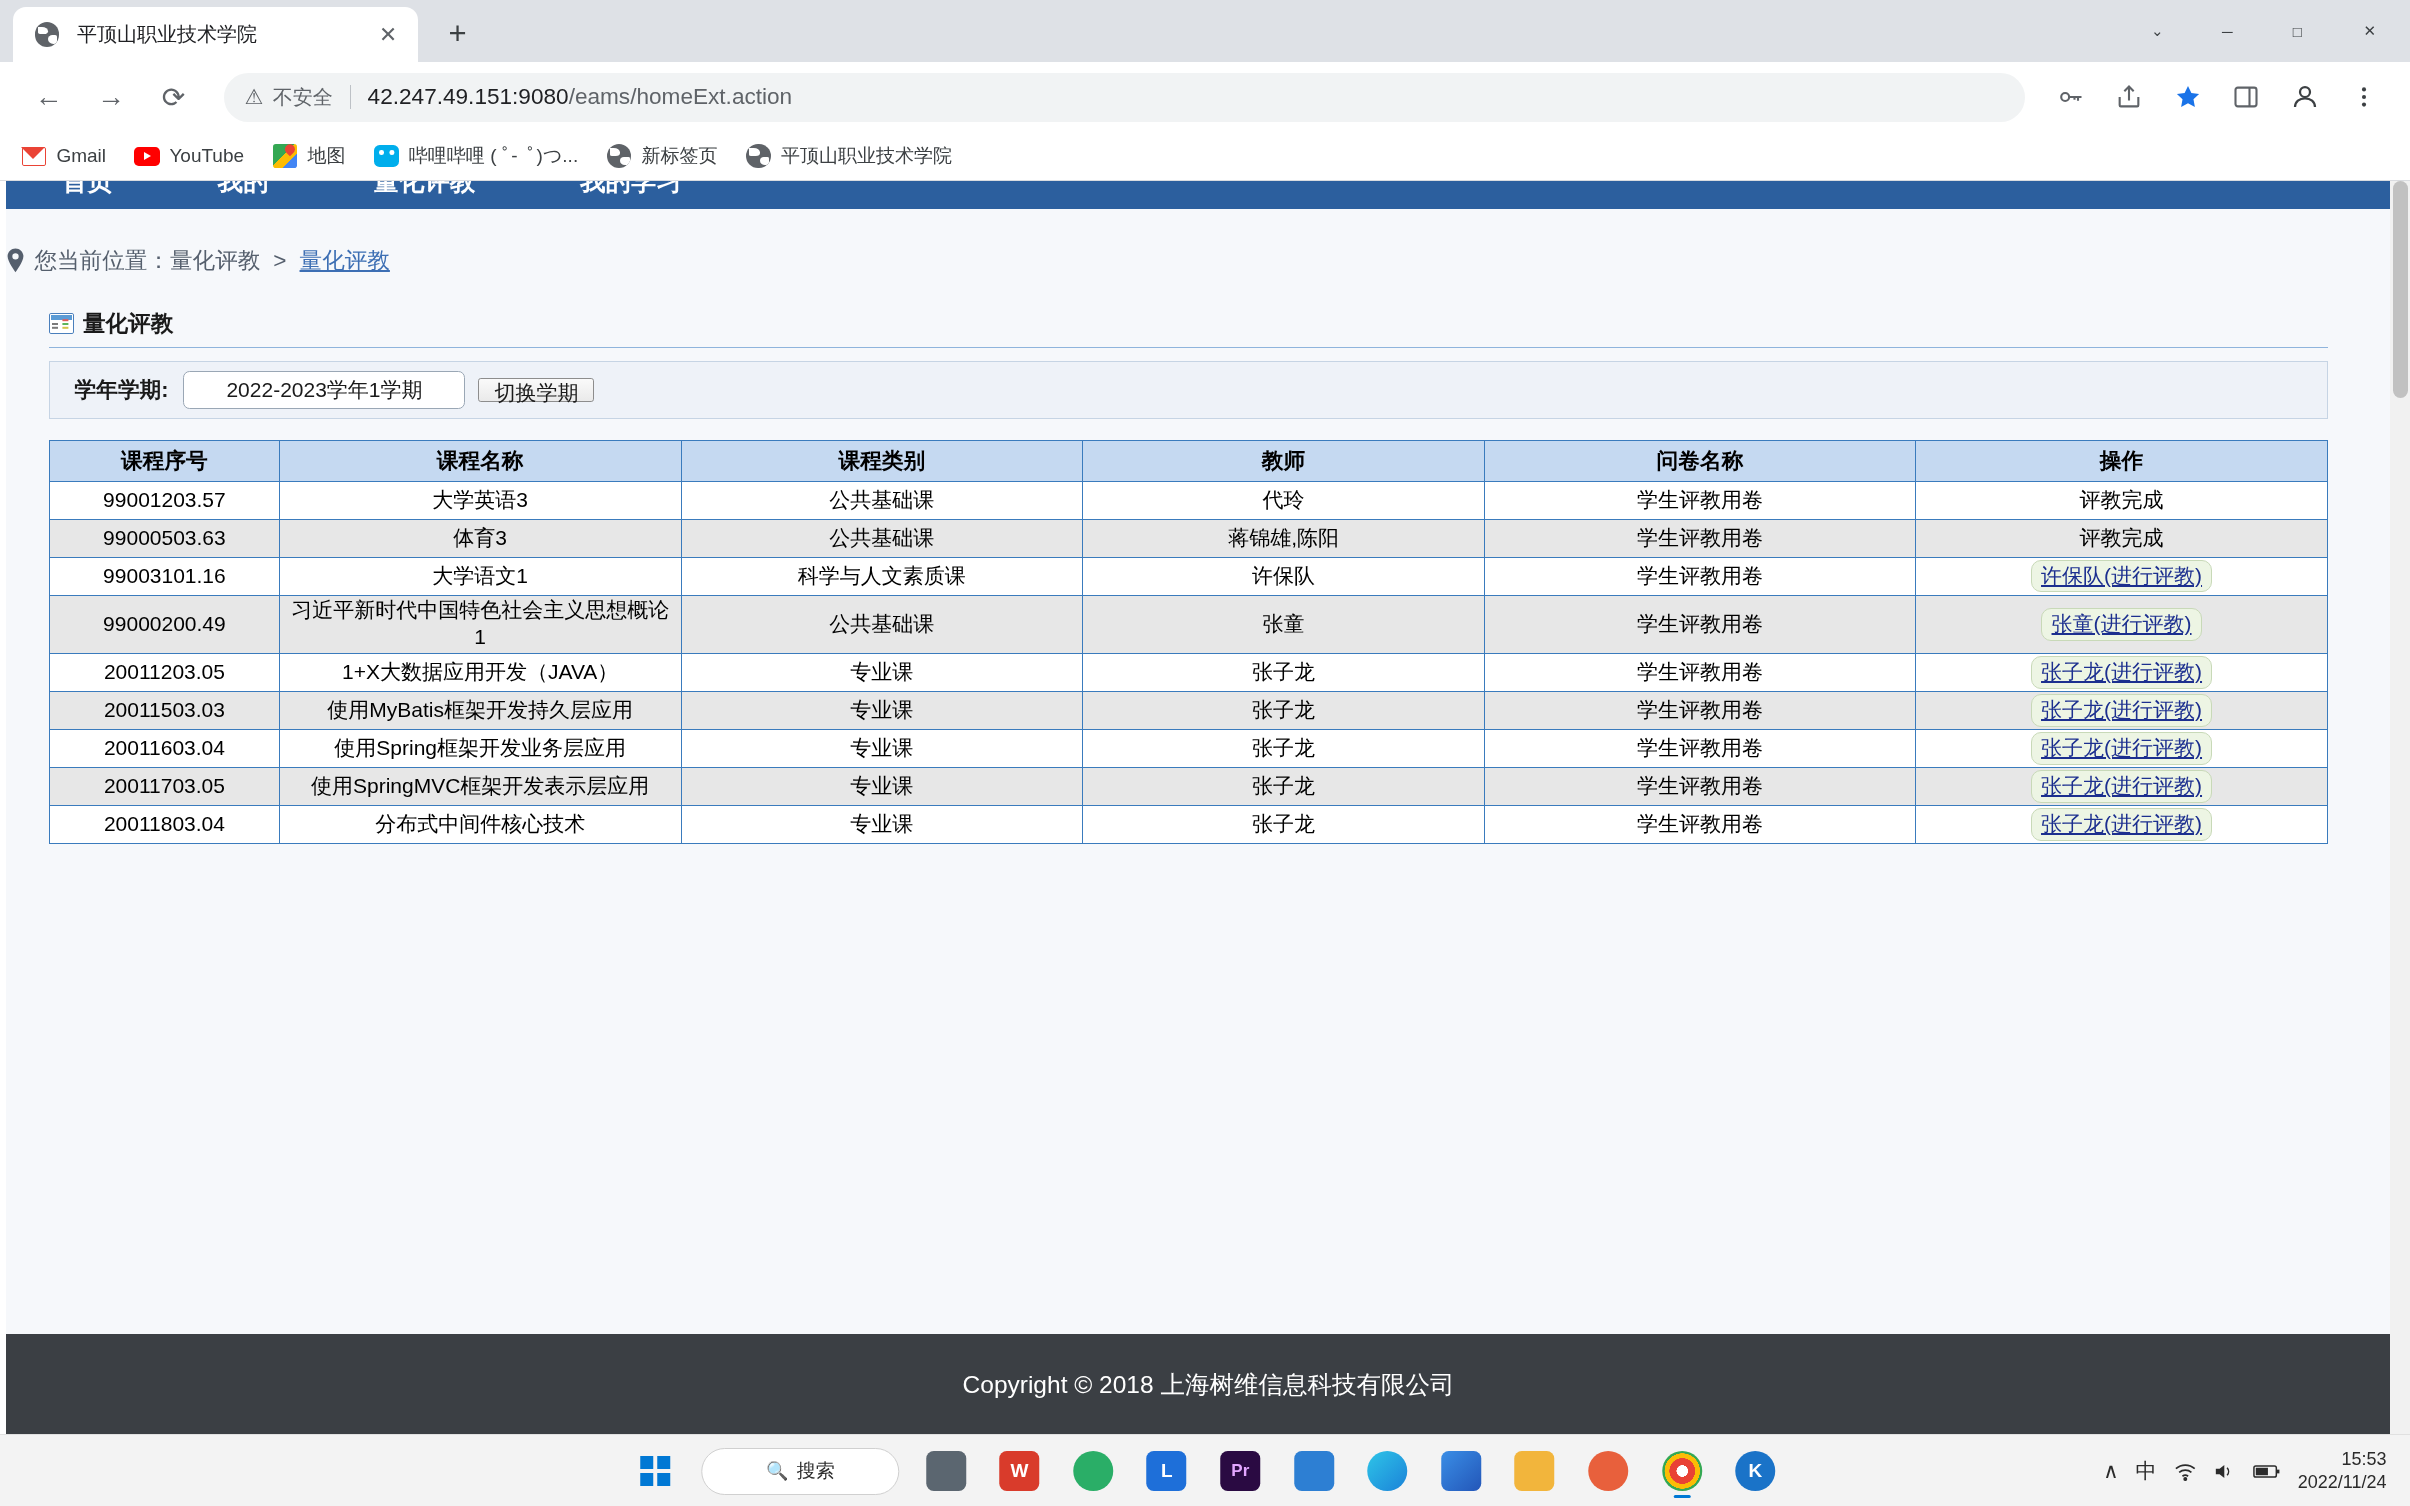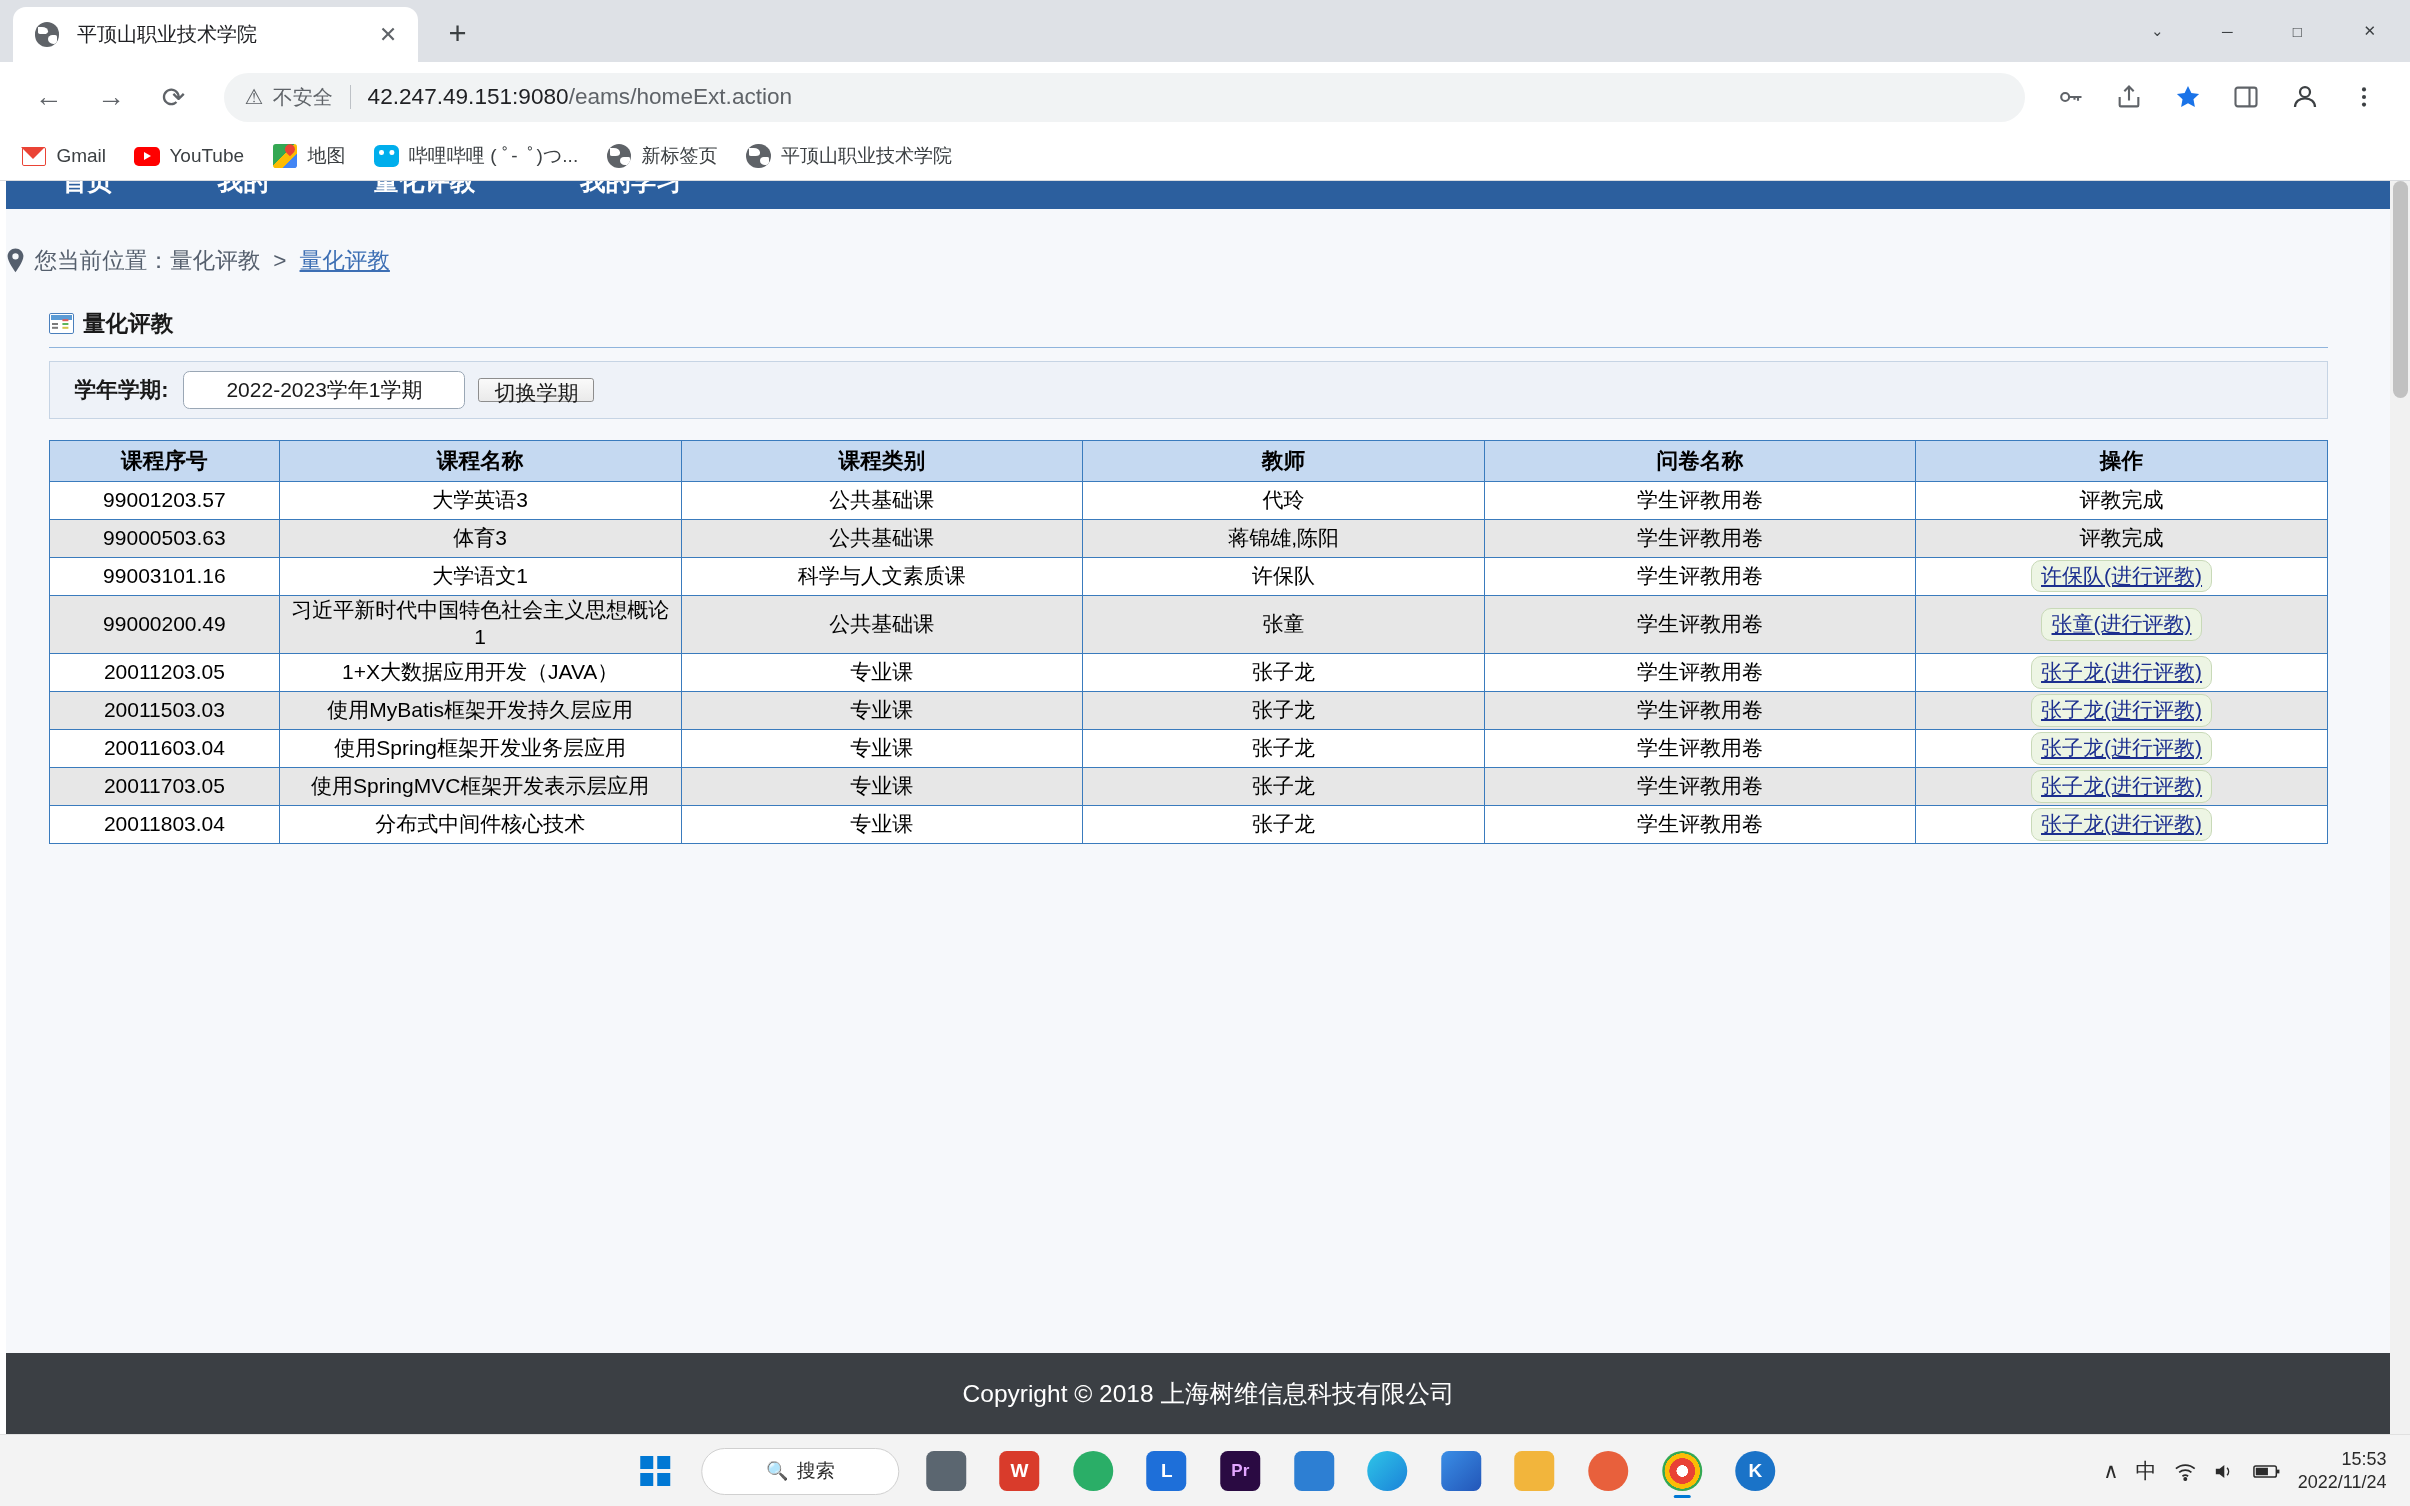--- a/index.html
+++ b/index.html
@@ -276,21 +276,21 @@
     padding: 1.9px 9.4px;
     color: #1c2f8f;
     text-decoration: underline;
     font-size: 21px;
     cursor: pointer;
   }
   .op-done { color:#000;text-align:right; }
 
   .footer {
     background: #3b3f44;
-    height: 81px;
+    height: 100px;
     display: flex;
     align-items: center;
     justify-content: center;
     color: #ffffff;
     font-size: 24.5px;
     flex: 0 0 auto;
   }
 
   .scrollbar {
     position: absolute;

